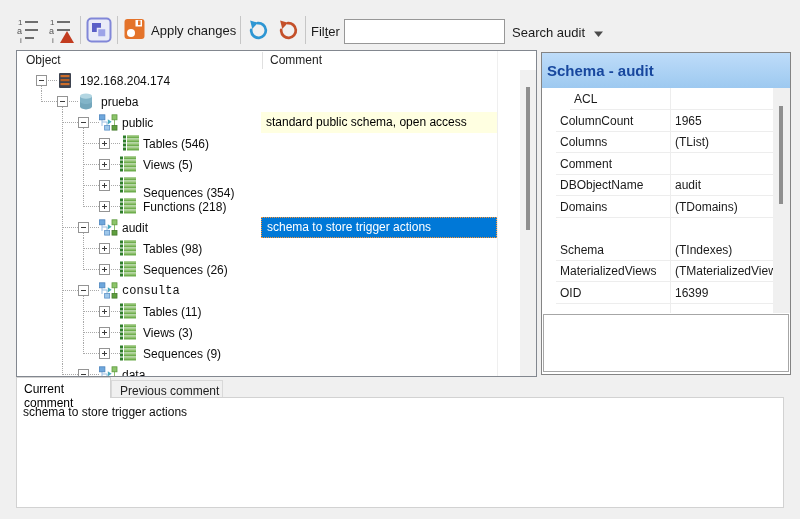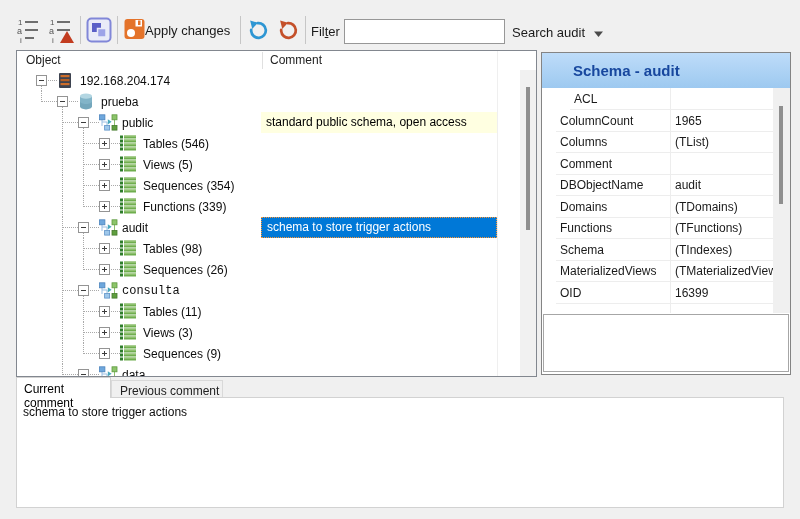--- a/index.html
+++ b/index.html
@@ -4,21 +4,21 @@
 <style>
   *{margin:0;padding:0;box-sizing:border-box}
   html,body{background:#f0f0f0}
   body{font-family:"Liberation Sans",sans-serif;color:#111}
   .screen{position:relative;width:800px;height:519px;background:#f0f0f0;overflow:hidden}
 
   
   .toolbar{position:absolute;left:0;top:0;width:100%;height:50px}
   .tbtn{position:absolute;background:transparent;border:none;cursor:pointer;padding:0;display:flex;align-items:center}
   .vsep{position:absolute;top:16px;width:1px;height:28px;background:#c6c6c6}
-  .applybtn{left:124px;top:15px;height:30px;}
+  .applybtn{left:124px;top:15px;height:30px;gap:6px}
   .applybtn span{font-size:13px;color:#1a1a1a}
   .filterlbl{position:absolute;left:311px;top:24px;font-size:13px;color:#1a1a1a}
   .filterlbl .key{text-decoration:underline}
   .filterinput{position:absolute;left:344px;top:19px;width:161px;height:25px;border:1px solid #979797;background:#fff;font-size:12px;padding:0 5px;font-family:"Liberation Sans",sans-serif}
   .searchdd{position:absolute;left:512px;top:22px;height:20px;display:flex;align-items:center;gap:9px;cursor:pointer;background:transparent;border:none}
   .searchdd span{font-size:13px;color:#1a1a1a}
 
   
   .treep{position:absolute;left:16px;top:50px;width:521px;height:327px;background:#fff;border:1px solid #82878f}
   .theader{position:absolute;left:0;top:0;right:0;height:18px;font-size:12px;color:#222}
@@ -36,21 +36,21 @@
   .ticon{position:absolute;top:2px;width:21px;height:18px}
   .tlabel{position:absolute;top:4px;font-size:12px;color:#0d0d0d;white-space:nowrap}
   .ccell{position:absolute;left:244px;width:236px;top:0;height:21px;font-size:12px;line-height:21px;padding-left:5px;white-space:nowrap;overflow:hidden}
   .ccell.note{background:#ffffe1;color:#000}
   .ccell.selected{background:#0078d7;color:#fff;border:1px dotted #ff9632;line-height:19px}
   .tscroll{position:absolute;right:0;top:19px;bottom:0;width:16px;background:#f1f1f1}
   .tthumb{position:absolute;left:6px;width:4px;top:17px;height:143px;background:#8f8f8f}
 
   
   .insp{position:absolute;left:541px;top:52px;width:250px;height:323px;background:#fff;border:1px solid #848484}
-  .insp-h{position:absolute;left:0;top:0;right:0;height:35px;background:linear-gradient(#bedcf9,#9dc9f0);color:#17479e;font-weight:bold;font-size:15px;line-height:35px;padding-left:31px}
+  .insp-h{position:absolute;left:0;top:0;right:0;height:35px;background:linear-gradient(#bedcf9,#9dc9f0);color:#17479e;font-weight:bold;font-size:15px;line-height:35px;padding-left:5px}
   .insp-grid{position:absolute;left:0;top:35px;width:231px;height:225px;overflow:hidden}
   .irow{position:absolute;left:14px;width:217px;height:22px;border-bottom:1px solid #ededed;font-size:12px;color:#1a1a1a}
   .iname{position:absolute;left:4px;top:4px;white-space:nowrap}
   .ival{position:absolute;left:119px;top:4px;right:0;white-space:nowrap;overflow:hidden}
   .insp-vline{position:absolute;left:128px;top:35px;height:225px;width:1px;background:#ededed}
   .insp-scroll{position:absolute;top:35px;right:0;width:17px;height:225px;background:#f0f0f0}
   .ithumb{position:absolute;left:6px;width:4px;top:18px;height:98px;background:#8f8f8f}
   .insp-desc{position:absolute;left:1px;right:1px;top:261px;height:58px;border:1px solid #a6a6a6;background:#fff}
 
   
@@ -192,21 +192,21 @@
               <path d="M15.5 5v7" stroke="#8fbf70" stroke-width="1" fill="none"></path>
               <rect x="0.5" y="0.8" width="5.4" height="5" fill="#6ea7dc" stroke="#4c84bd" stroke-width="0.8"></rect>
               <rect x="5.6" y="11.5" width="5" height="4.6" fill="#9ec7ea" stroke="#5f93c8" stroke-width="0.8"></rect>
               <rect x="13" y="0.8" width="5" height="5" fill="#8cc46a" stroke="#5e9a40" stroke-width="0.8"></rect>
               <rect x="13" y="11.5" width="5" height="4.6" fill="#5f9e3e" stroke="#457a2c" stroke-width="0.8"></rect>
               <polygon points="8.8,5.2 12.6,7.8 8.8,10.4" fill="#49a8bd"></polygon>
             </svg></div>
           <div class="tlabel" style="left: 105px;">public</div>
           <div class="ccell note">standard public schema, open access</div>
         </div>
-        <div class="trow" style="top: 63px;">
+        <div class="trow" style="top: 63px; text-align: center;">
           <div class="vseg" style="left: 45px; top: 0px; height: 21px;"></div>
           <div class="vseg" style="left: 66px; top: 0px; height: 21px;"></div>
           <div class="hseg" style="left: 66px; width: 16px;"></div>
           <div class="hseg" style="left: 94px; width: 9px;"></div>
           <div class="exp plus" style="left: 82px;">
             <i></i>
             <b></b>
           </div>
           <div class="ticon" style="left: 103px;"><svg width="16" height="16" viewBox="0 0 16 16">
               <g>
@@ -271,21 +271,21 @@
                 <rect x="4" y="4.5" width="12" height="3" fill="#6fae4e"></rect>
                 <rect x="4" y="4.5" width="12" height="1.2" fill="#9cc77e"></rect>
                 <rect x="0" y="8.5" width="3" height="3" fill="#2e7d2b"></rect>
                 <rect x="4" y="8.5" width="12" height="3" fill="#6fae4e"></rect>
                 <rect x="4" y="8.5" width="12" height="1.2" fill="#9cc77e"></rect>
                 <rect x="0" y="12.5" width="3" height="3" fill="#2e7d2b"></rect>
                 <rect x="4" y="12.5" width="12" height="3" fill="#6fae4e"></rect>
                 <rect x="4" y="12.5" width="12" height="1.2" fill="#9cc77e"></rect>
               </g>
             </svg></div>
-          <div class="tlabel" style="left: 126px;">Sequences (354)</div>
+          <div class="tlabel" style="left: 126px; margin-top: 7px;">Sequences (354)</div>
         </div>
         <div class="trow" style="top: 126px;">
           <div class="vseg" style="left: 45px; top: 0px; height: 21px;"></div>
           <div class="vseg" style="left: 66px; top: 0px; height: 11px;"></div>
           <div class="hseg" style="left: 66px; width: 16px;"></div>
           <div class="hseg" style="left: 94px; width: 9px;"></div>
           <div class="exp plus" style="left: 82px;">
             <i></i>
             <b></b>
           </div>
@@ -298,21 +298,21 @@
                 <rect x="4" y="4.5" width="12" height="3" fill="#6fae4e"></rect>
                 <rect x="4" y="4.5" width="12" height="1.2" fill="#9cc77e"></rect>
                 <rect x="0" y="8.5" width="3" height="3" fill="#2e7d2b"></rect>
                 <rect x="4" y="8.5" width="12" height="3" fill="#6fae4e"></rect>
                 <rect x="4" y="8.5" width="12" height="1.2" fill="#9cc77e"></rect>
                 <rect x="0" y="12.5" width="3" height="3" fill="#2e7d2b"></rect>
                 <rect x="4" y="12.5" width="12" height="3" fill="#6fae4e"></rect>
                 <rect x="4" y="12.5" width="12" height="1.2" fill="#9cc77e"></rect>
               </g>
             </svg></div>
-          <div class="tlabel" style="left: 126px;">Functions (339)</div>
+          <div class="tlabel" style="left: 126px;">Functions (218)</div>
         </div>
         <div class="trow" style="top: 147px;">
           <div class="vseg" style="left: 45px; top: 0px; height: 21px;"></div>
           <div class="vseg" style="left: 66px; top: 11px; height: 10px;"></div>
           <div class="hseg" style="left: 45px; width: 16px;"></div>
           <div class="hseg" style="left: 73px; width: 9px;"></div>
           <div class="exp" style="left: 61px;">
             <i></i>
           </div>
           <div class="ticon" style="left: 82px;"><svg width="21" height="17" viewBox="0 0 21 17">
@@ -526,24 +526,20 @@
           <span class="ival"></span>
         </div>
         <div class="irow" style="top: 86px;">
           <span class="iname">DBObjectName</span>
           <span class="ival">audit</span>
         </div>
         <div class="irow" style="top: 107.5px;">
           <span class="iname">Domains</span>
           <span class="ival">(TDomains)</span>
         </div>
-        <div class="irow" style="top: 129px;">
-          <span class="iname">Functions</span>
-          <span class="ival">(TFunctions)</span>
-        </div>
         <div class="irow" style="top: 150.5px;">
           <span class="iname">Schema</span>
           <span class="ival">(TIndexes)</span>
         </div>
         <div class="irow" style="top: 172px;">
           <span class="iname">MaterializedViews</span>
           <span class="ival">(TMaterializedViews)</span>
         </div>
         <div class="irow" style="top: 193.5px;">
           <span class="iname">OID</span>

